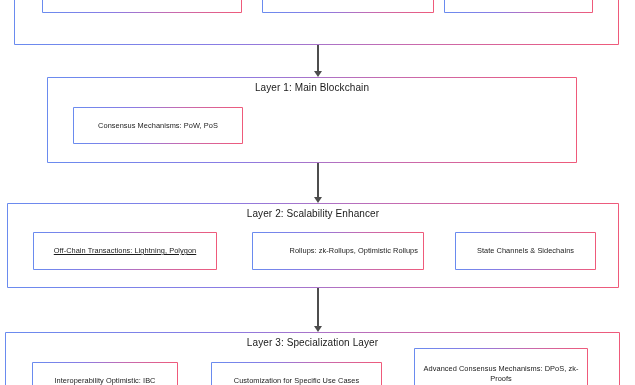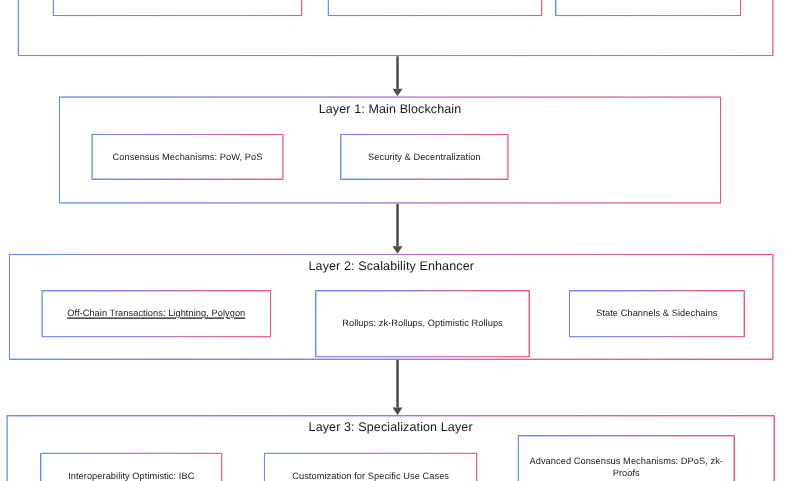--- a/index.html
+++ b/index.html
@@ -113,43 +113,40 @@
 
   <div class="arrow" style="left:312px; top:45px; height:32px;">
     <div class="shaft" style="height:26px;"></div>
     <div class="head" style="top:26px;"></div>
   </div>
 
   <div class="gbox layer-container" style="left:47px; top:77px; width:530px; height:86px;">
     <div class="layer-title">Layer 1: Main Blockchain</div>
   </div>
 
-  <div class="gbox leaf" style="left:73px; top:107px; width:154px; height:37px;">
+  <div class="gbox leaf" style="left:73px; top:107px; width:170px; height:37px;">
     <span class="leaf-label">Consensus Mechanisms: PoW, PoS</span>
   </div>
 
-  <div class="gbox leaf" style="left:272px; top:107px; width:135px; height:37px;">
-    <span class="leaf-label">Security &amp; Decentralization</span>
-  </div>
 
 
   <div class="arrow" style="left:312px; top:163px; height:40px;">
     <div class="shaft" style="height:34px;"></div>
     <div class="head" style="top:34px;"></div>
   </div>
 
   <div class="gbox layer-container" style="left:7px; top:203px; width:612px; height:85px;">
     <div class="layer-title">Layer 2: Scalability Enhancer</div>
   </div>
 
   <div class="gbox leaf" style="left:33px; top:232px; width:184px; height:38px;text-decoration:underline;">
     <span class="leaf-label">Off-Chain Transactions: Lightning, Polygon</span>
   </div>
 
-  <div class="gbox leaf" style="left:252px; top:232px; width:172px; height:54px;">
+  <div class="gbox leaf" style="left:252px; top:232px; width:172px; height:38px;justify-content:flex-end;">
     <span class="leaf-label">Rollups: zk-Rollups, Optimistic Rollups</span>
   </div>
 
   <div class="gbox leaf" style="left:455px; top:232px; width:141px; height:38px;">
     <span class="leaf-label">State Channels &amp; Sidechains</span>
   </div>
 
   <div class="arrow" style="left:312px; top:288px; height:44px;">
     <div class="shaft" style="height:38px;"></div>
     <div class="head" style="top:38px;"></div>

